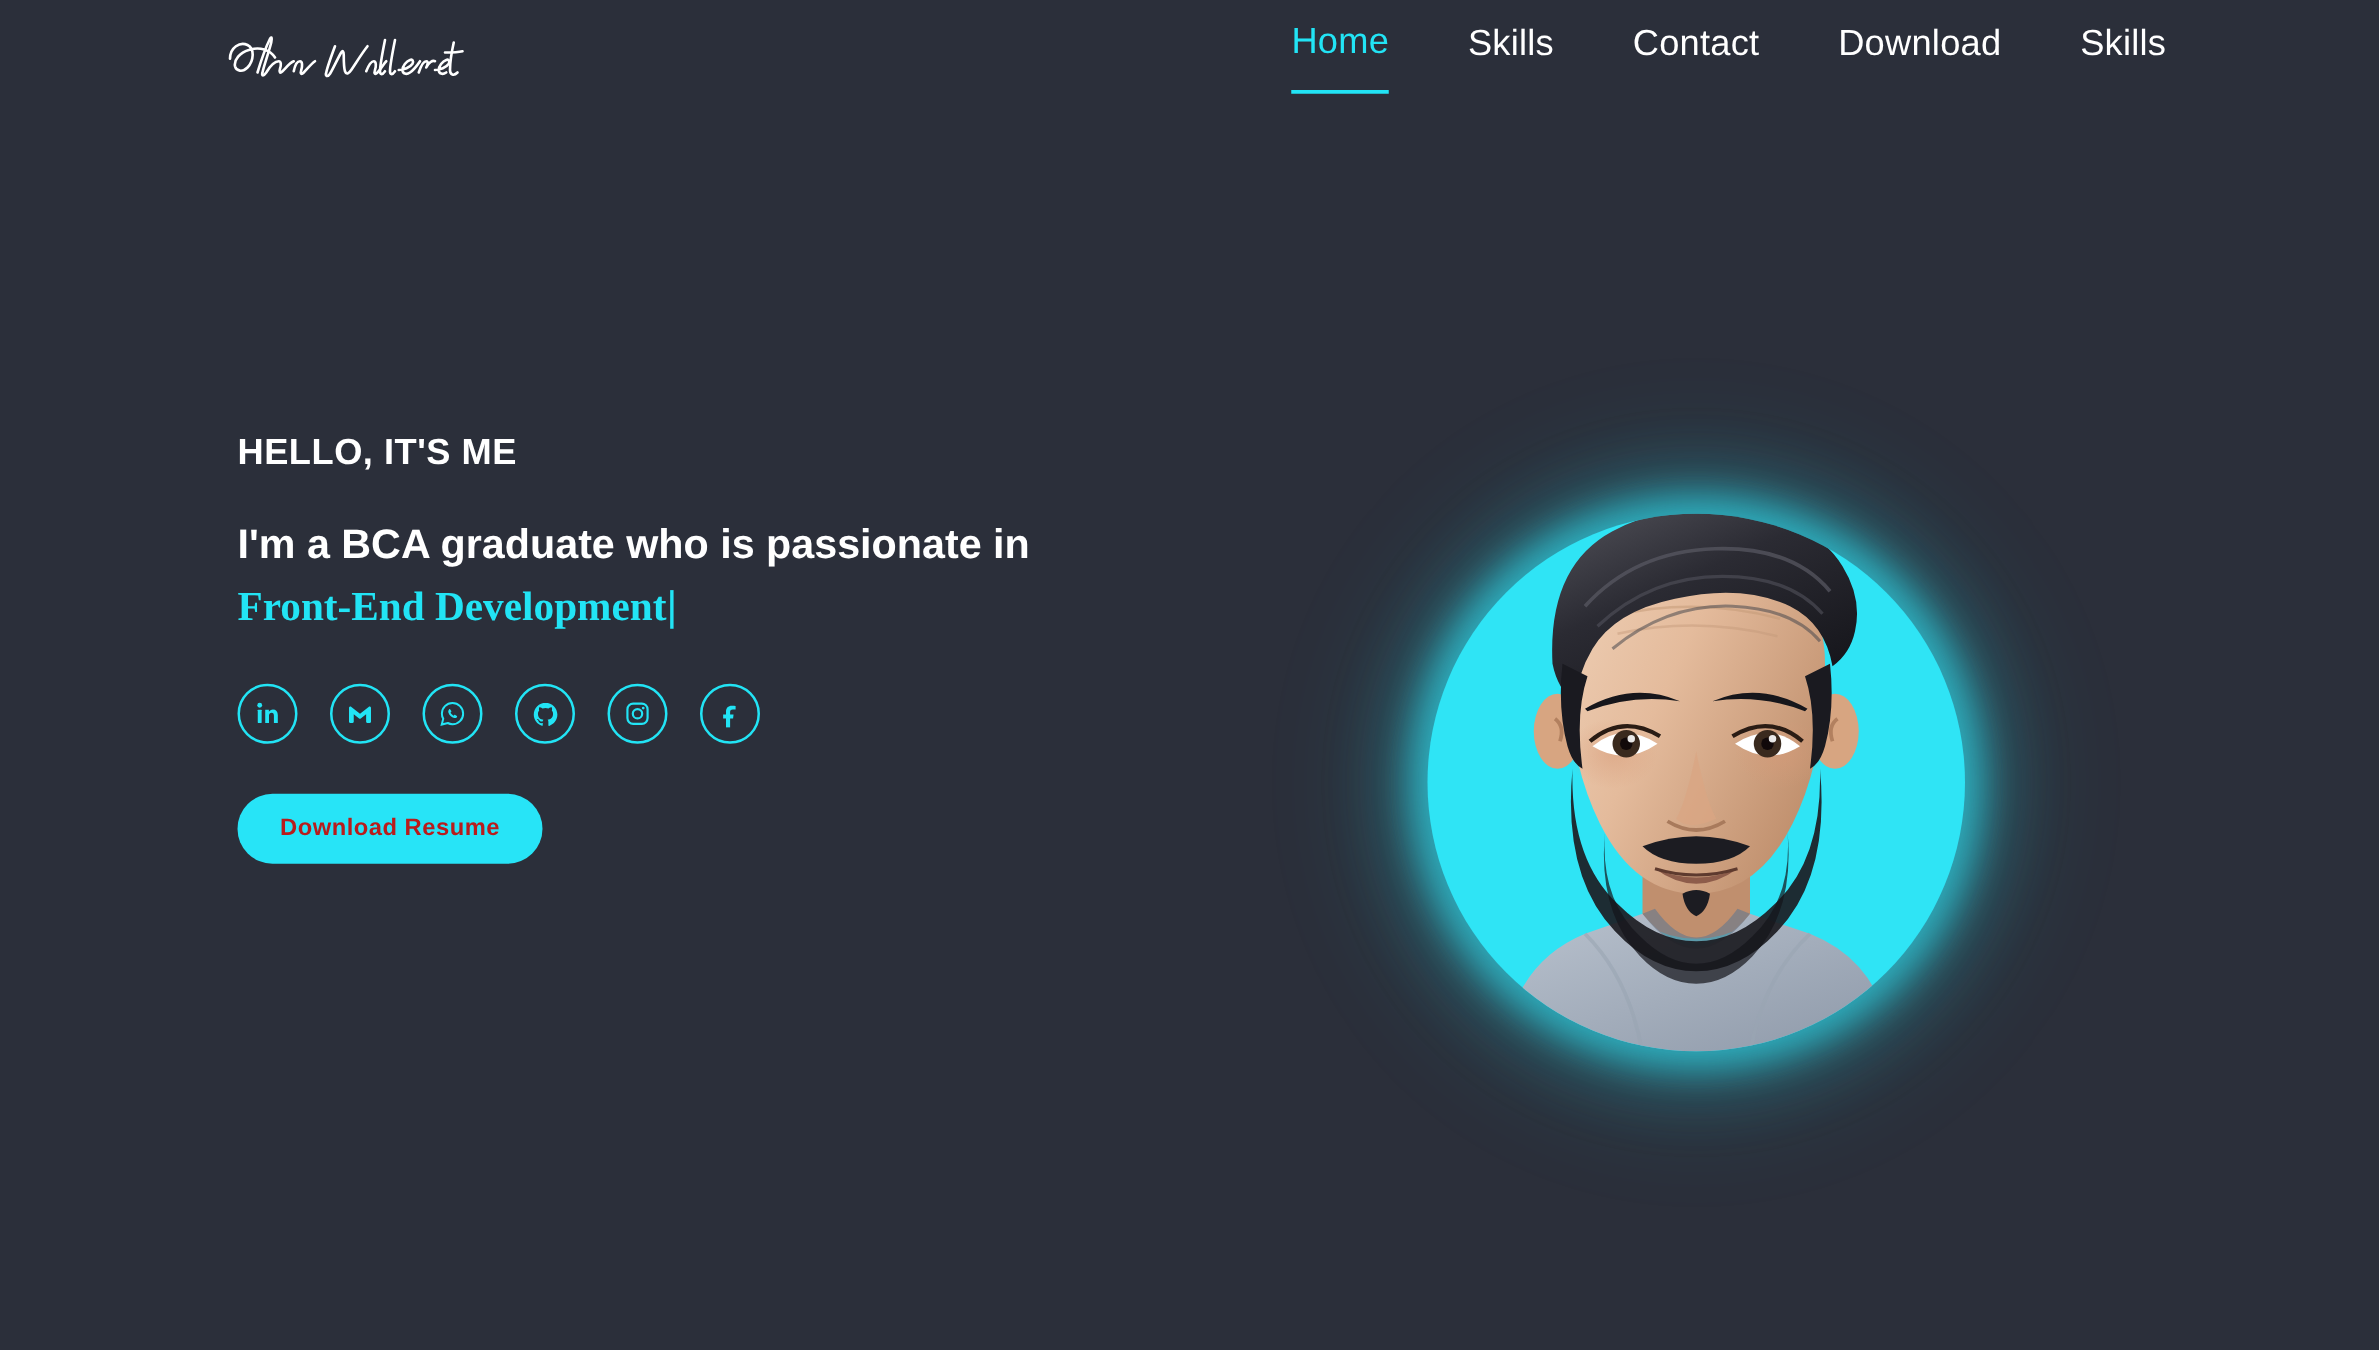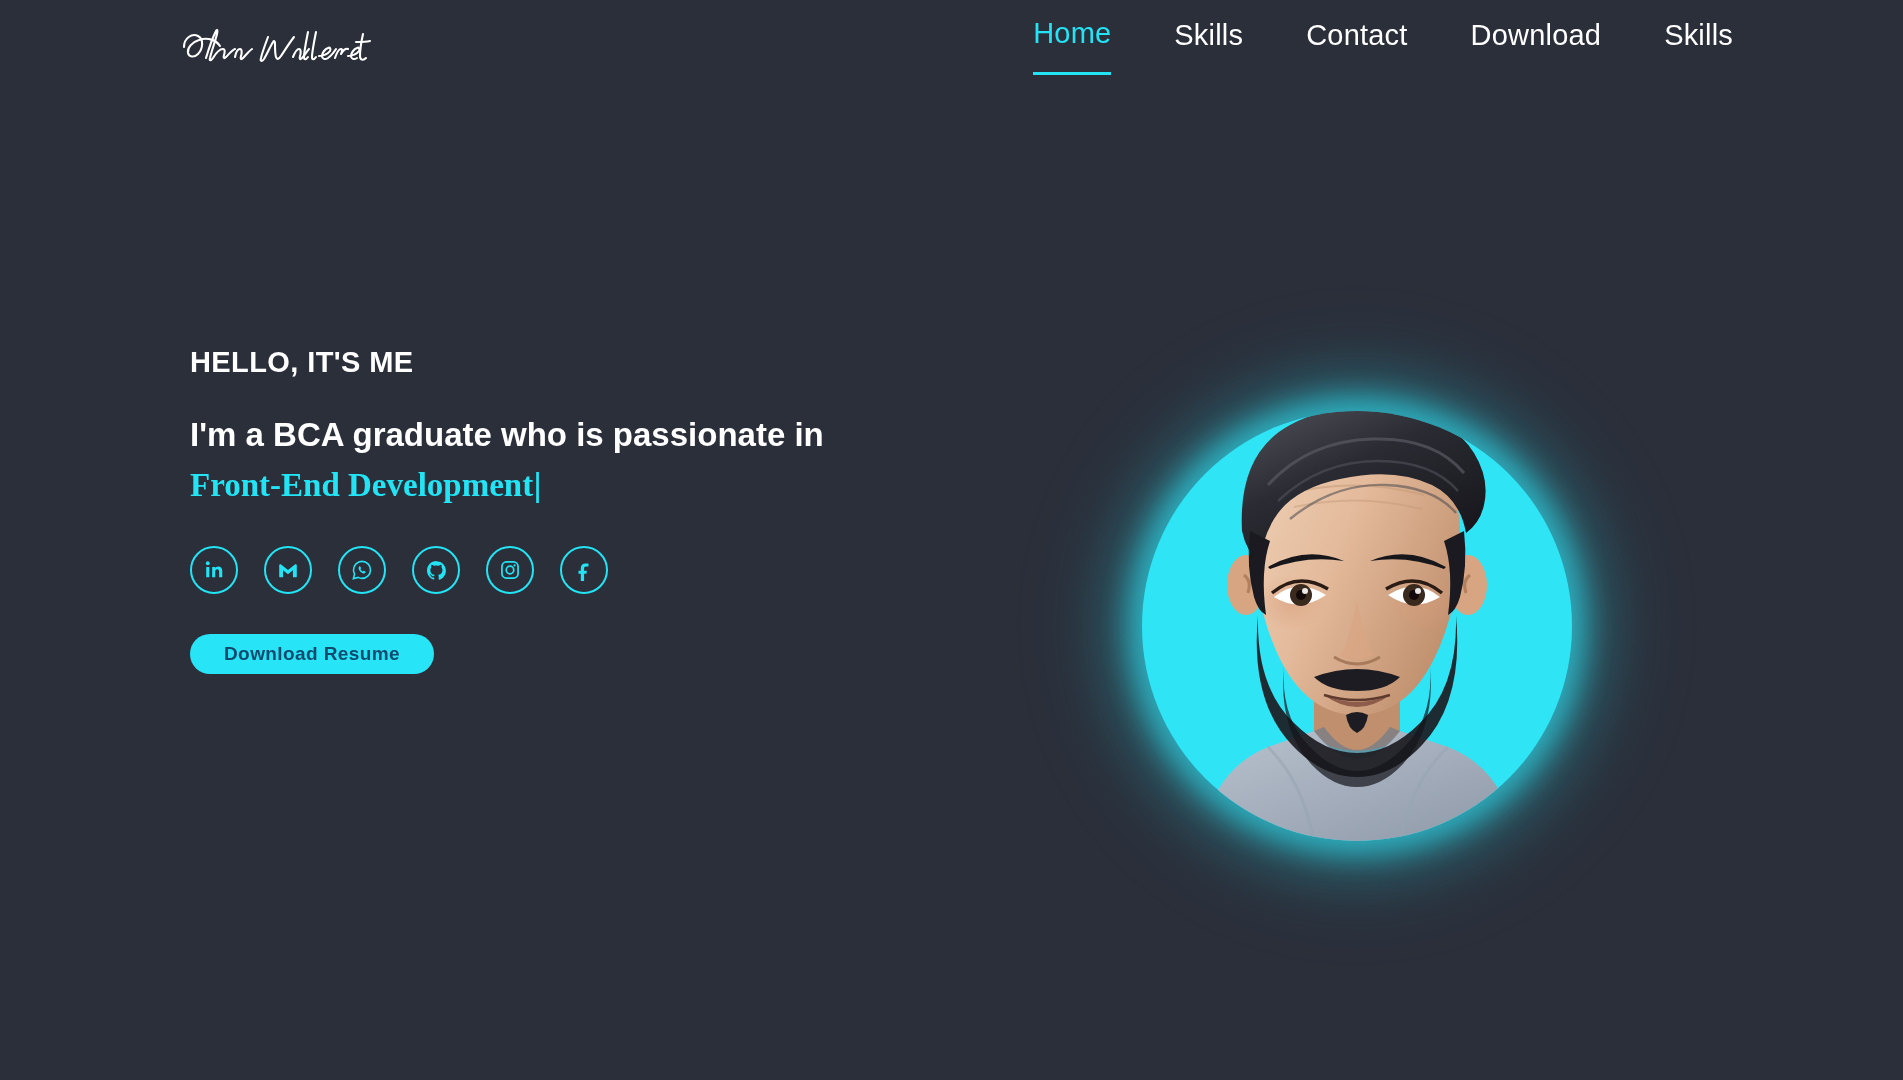--- a/index.html
+++ b/index.html
@@ -134,24 +134,24 @@
   }
 
   .social svg { display: block; }
 
   
   .resume-btn {
     margin-top: 40px;
     display: inline-flex;
     align-items: center;
     justify-content: center;
-    height: 40px;
+    height: 56px;
     padding: 0 34px;
     background: #27e4f7;
-    color: #0c4a6e;
+    color: #b91c1c;
     border: none;
     border-radius: 40px;
     font-family: "Liberation Sans", sans-serif;
     font-size: 19px;
     font-weight: 700;
     letter-spacing: 0.4px;
     cursor: pointer;
   }
 
   

